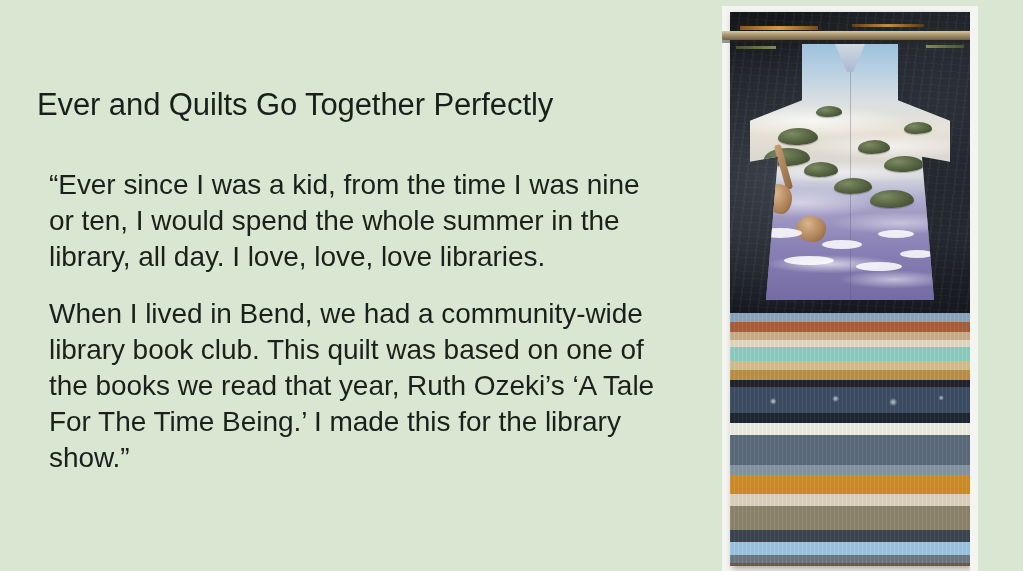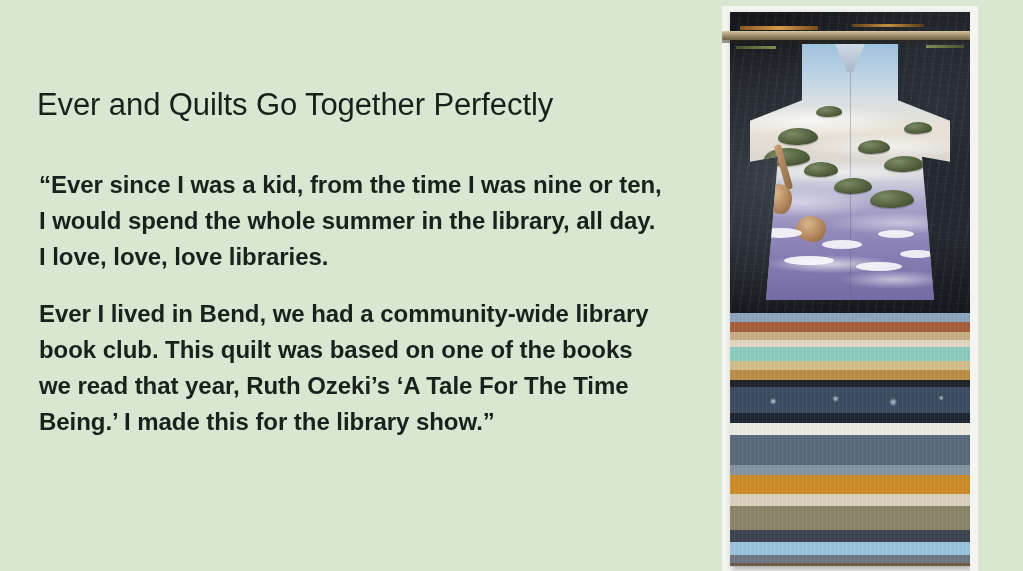--- a/index.html
+++ b/index.html
@@ -30,25 +30,25 @@
   .slide-title {
     font-size: 31px;
     font-weight: 400;
     color: #17201a;
     letter-spacing: -0.1px;
     margin: 0 0 44px 0;
     line-height: 1.2;
     white-space: nowrap;
   }
   .para {
-    font-size: 24px;
-    font-weight: 700;
+    font-size: 28px;
+    font-weight: 400;
     color: #18211b;
     line-height: 36px;
-    margin: 0 0 21px 2px;
+    margin: 0 0 21px 12px;
     letter-spacing: -0.05px;
   }
   .para:last-child { margin-bottom: 0; }
 
   
   .quilt-photo {
     position: absolute;
     left: 722px;
     top: 6px;
     width: 256px;
@@ -269,21 +269,21 @@
 <body style="background: rgb(217, 231, 210);">
 
 <div class="slide" style="background: rgb(217, 231, 210);">
 
   <div class="text-col">
 
     <h1 class="slide-title">Ever and Quilts Go Together Perfectly</h1>
 
     <p class="para">“Ever since I was a kid, from the time I was nine or ten, I would spend the whole summer in the library, all day. I love, love, love libraries.</p>
 
-    <p class="para">Ever I lived in Bend, we had a community-wide library book club. This quilt was based on one of the books we read that year, Ruth Ozeki’s ‘A Tale For The Time Being.’ I made this for the library show.”</p>
+    <p class="para">When I lived in Bend, we had a community-wide library book club. This quilt was based on one of the books we read that year, Ruth Ozeki’s ‘A Tale For The Time Being.’ I made this for the library show.”</p>
   </div>
 
   <div class="quilt-photo">
     <div class="photo-mat"></div>
 
     <div class="rod"></div>
     <div class="rod-shadow"></div>
 
     <div class="quilt">
 

